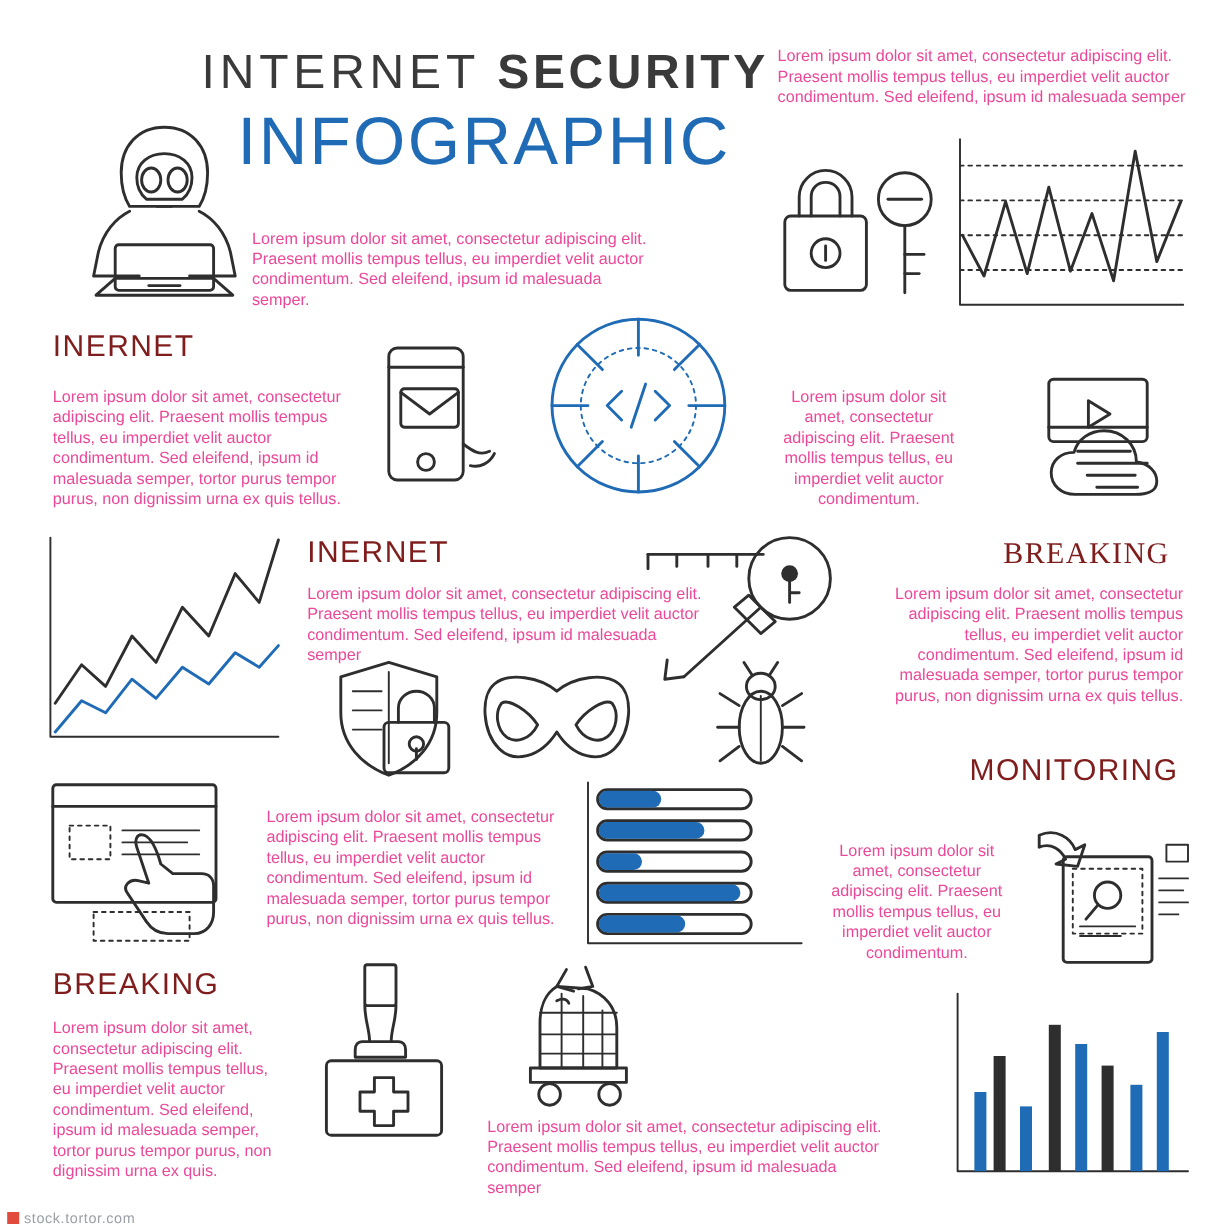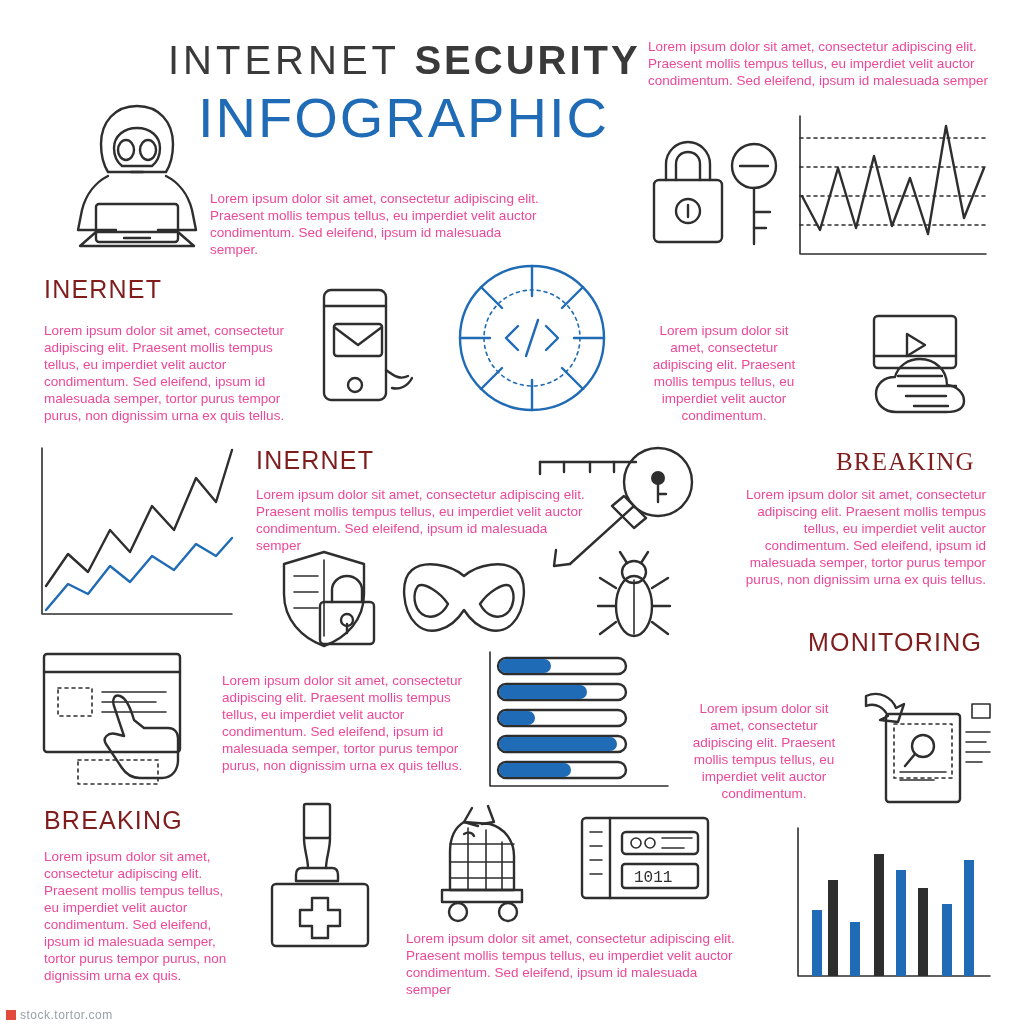--- a/index.html
+++ b/index.html
@@ -276,33 +276,20 @@
       <path class="ln" d="M50 22c-10 6-14 18-14 30v38h64V56c0-16-10-28-24-32z"></path>
       <path class="ln-thin" d="M36 44h64M36 62h64M36 78h64"></path>
       <path class="ln-thin" d="M54 28v62M72 30v60M88 42v48"></path>
       <path class="ln" d="M28 90h80v12H28z"></path>
       <circle class="ln" cx="44" cy="112" r="9"></circle>
       <circle class="ln" cx="94" cy="112" r="9"></circle>
       <path class="ln" d="M50 34c4-2 8-2 10 2"></path>
     </svg>
   </div>
 
-  <div class="abs" style="left:578px;top:812px;">
-    <svg width="134" height="96" viewBox="0 0 134 96">
-      <rect class="ln" x="4" y="6" width="126" height="80" rx="4"></rect>
-      <path class="ln" d="M32 6v80"></path>
-      <path class="ln-thin" d="M12 20h12M12 34h12M12 48h12M12 62h12"></path>
-      <rect class="ln" x="44" y="20" width="76" height="22" rx="4" fill="#fff"></rect>
-      <circle class="ln-thin" cx="58" cy="31" r="5"></circle>
-      <circle class="ln-thin" cx="72" cy="31" r="5"></circle>
-      <path class="ln-thin" d="M84 26h30M84 36h22"></path>
-      <rect class="ln" x="44" y="52" width="76" height="24" rx="3" fill="#fff"></rect>
-      <text x="56" y="70" font-family="Liberation Mono, monospace" font-size="16" fill="#2e2e2e">1011</text>
-    </svg>
-  </div>
 
   <div class="abs body-text" style="left:406px;top:930px;width:336px;">Lorem ipsum dolor sit amet, consectetur adipiscing elit. Praesent mollis tempus tellus, eu imperdiet velit auctor condimentum. Sed eleifend, ipsum id malesuada semper</div>
 
   <div class="abs" style="left:792px;top:826px;">
     <svg width="200" height="162" viewBox="0 0 200 162">
       <path class="ln-thin" d="M6 2V150H198"></path>
       <rect x="20" y="84" width="10" height="66" class="fillb"></rect>
       <rect x="36" y="54" width="10" height="96" class="filld"></rect>
       <rect x="58" y="96" width="10" height="54" class="fillb"></rect>
       <rect x="82" y="28" width="10" height="122" class="filld"></rect>

